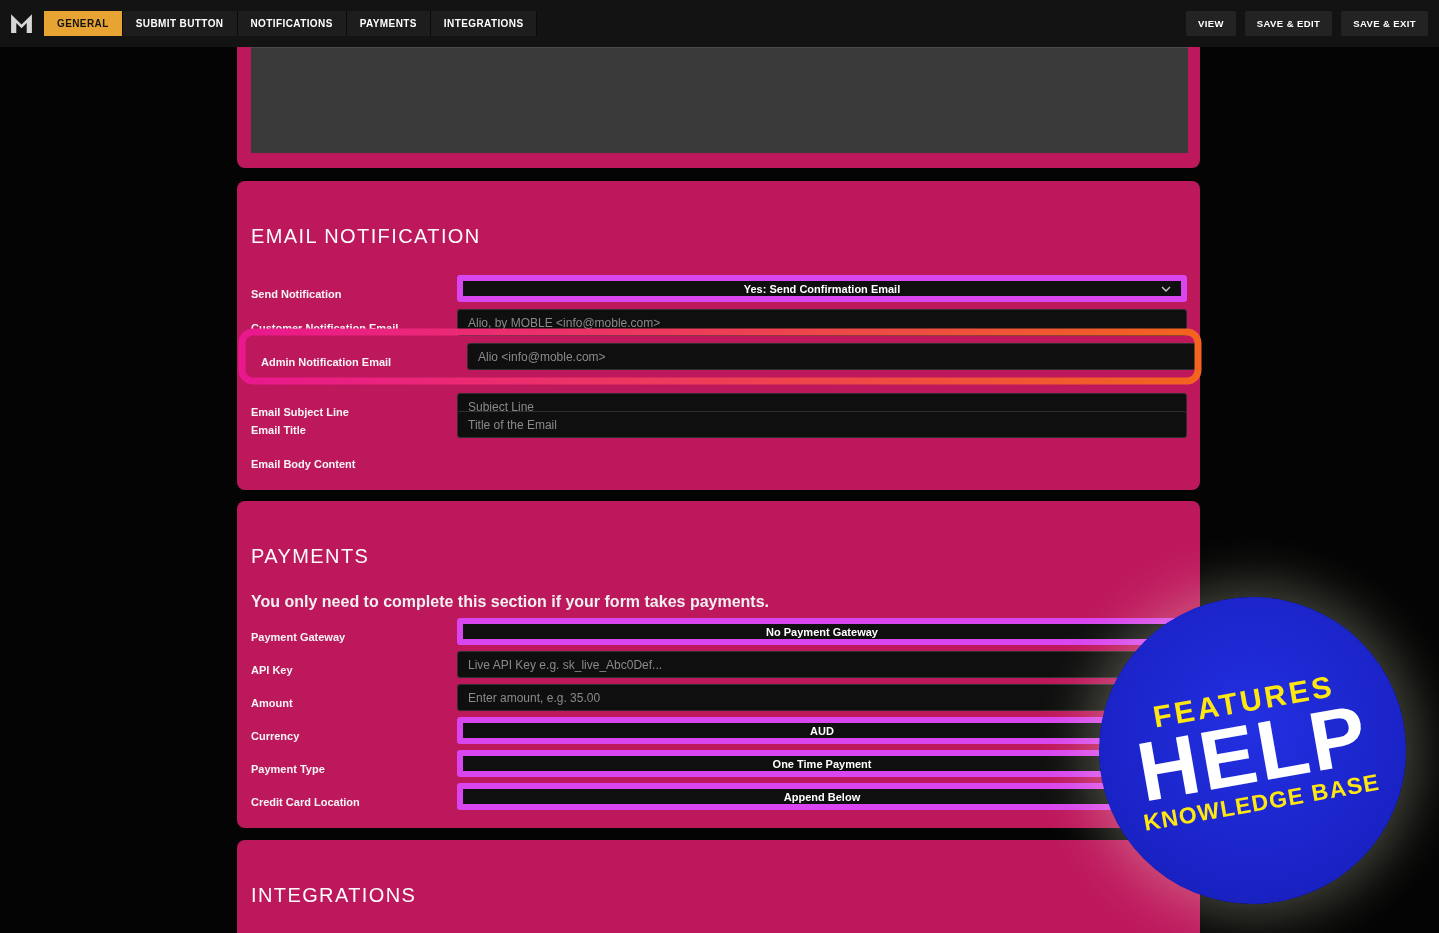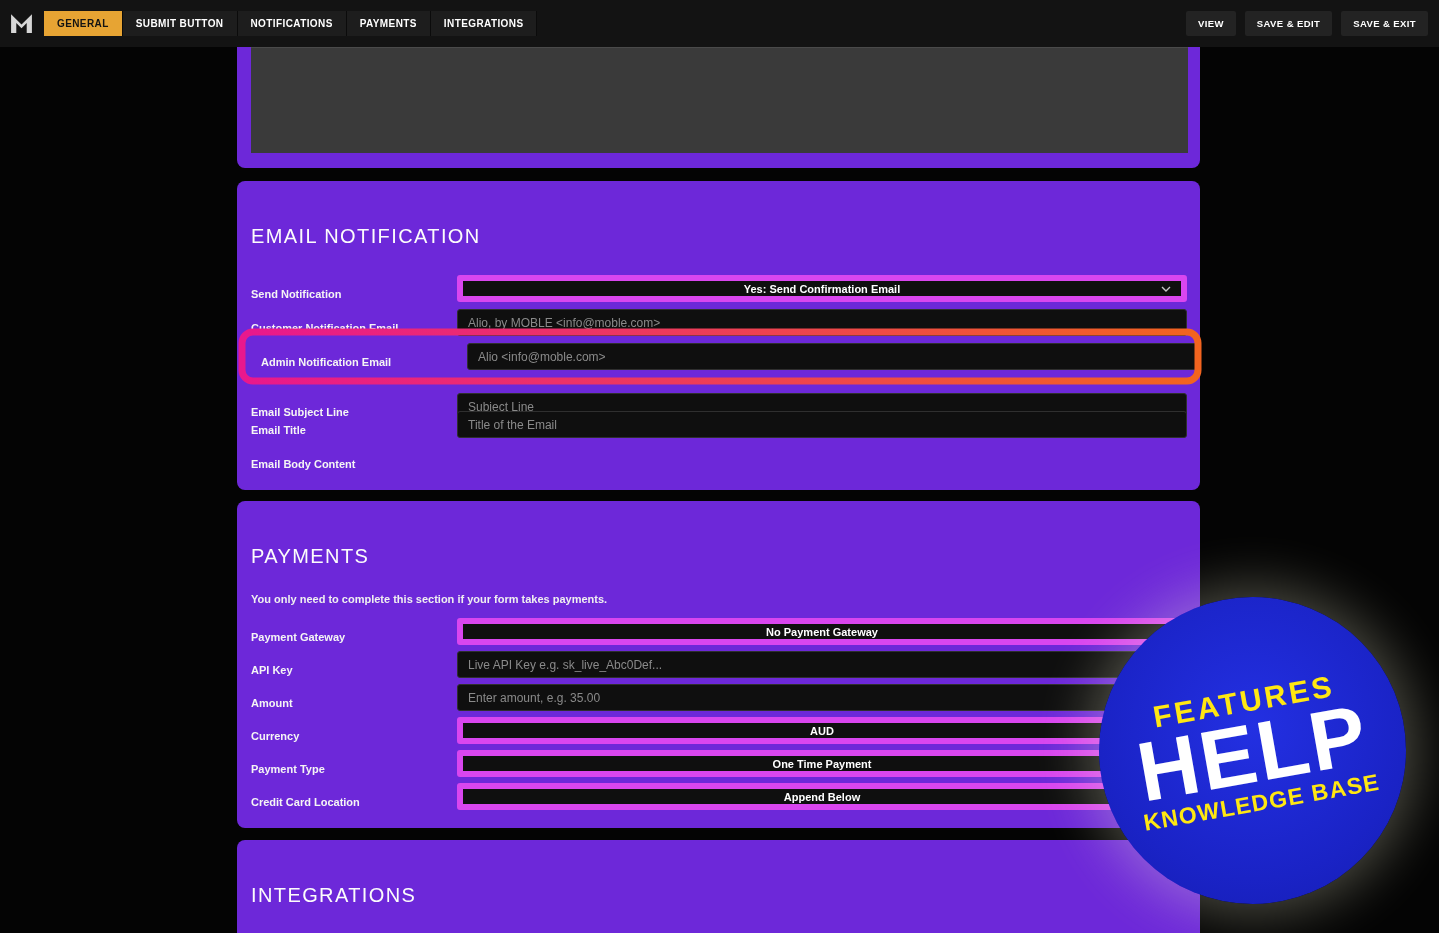--- a/index.html
+++ b/index.html
@@ -15,36 +15,36 @@
   .tab { display:flex; align-items:center; padding:0 13px; background:#1d1d1d; color:#fff;
          font-size:10px; font-weight:bold; letter-spacing:.4px; border-right:1px solid #0b0b0b;
          cursor:pointer; white-space:nowrap; }
   .tab.active { background:#e7a433; color:#131313; }
   .topbar-actions { margin-left:auto; display:flex; gap:9px; margin-right:11px; }
   .action-btn { height:25px; display:flex; align-items:center; padding:0 12px; background:#232323;
                 color:#fff; font-size:9.5px; font-weight:bold; letter-spacing:.4px;
                 border-radius:2px; cursor:pointer; white-space:nowrap; }
 
   
-  .panel { position:absolute; left:237px; width:963px; background:#6d28d9; border-radius:8px; }
+  .panel { position:absolute; left:237px; width:963px; background:#be185d; border-radius:8px; }
   .panel-top { top:47px; height:121px; border-radius:0 0 8px 8px; }
   .preview-box { position:absolute; left:14px; top:0; width:937px; height:106px;
                  background:#3a3a3a; border-top:1px solid #4a4a4a; }
   .panel-email { top:181px; height:309px; }
   .panel-payments { top:501px; height:327px; }
   .panel-integrations { top:840px; height:140px; }
 
   .section-title { position:absolute; left:14px; color:#fcfcfc; font-size:20px;
                    letter-spacing:1.4px; font-weight:normal; }
   .panel-email .section-title { top:44px; }
   .panel-payments .section-title { top:44px; }
   .panel-integrations .section-title { top:44px; }
 
   .section-note { position:absolute; left:14px; top:92px; color:#f0f0f0;
-                  font-size:11px; font-weight:bold; }
+                  font-size:16px; font-weight:bold; }
 
   
   .row { position:absolute; left:0; width:963px; height:38px; }
   .row-label { position:absolute; left:14px; top:50%; transform:translateY(-50%);
                color:#f5f5f5; font-size:11px; font-weight:bold; white-space:nowrap; }
   .control { position:absolute; left:220px; top:0; width:730px; height:27px; }
   .select { background:#0f0f0f; border:6px solid #d946ef; border-radius:3px; width:100%; height:100%;
             display:flex; align-items:center; justify-content:center; cursor:pointer; position:relative; }
   .select-value { color:#fff; font-size:11px; font-weight:bold; }
   .chev { position:absolute; right:10px; top:50%; transform:translateY(-50%); }

